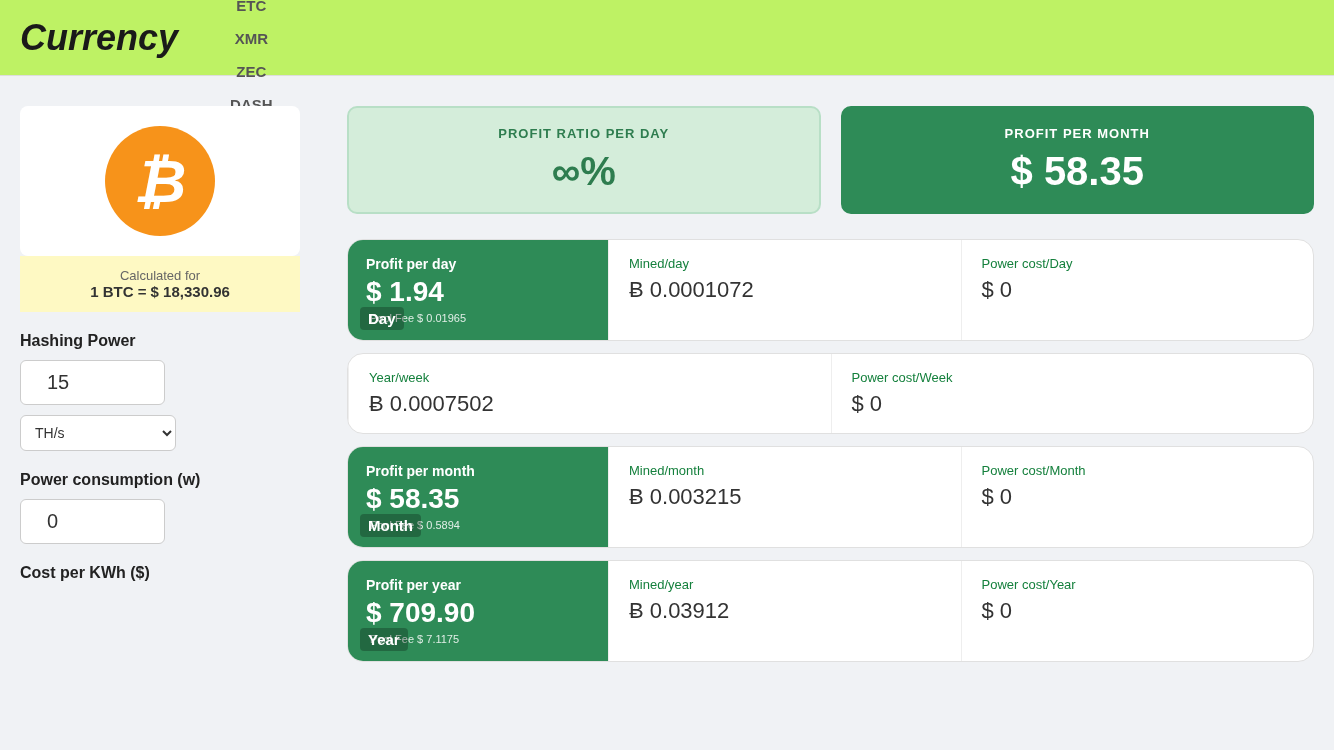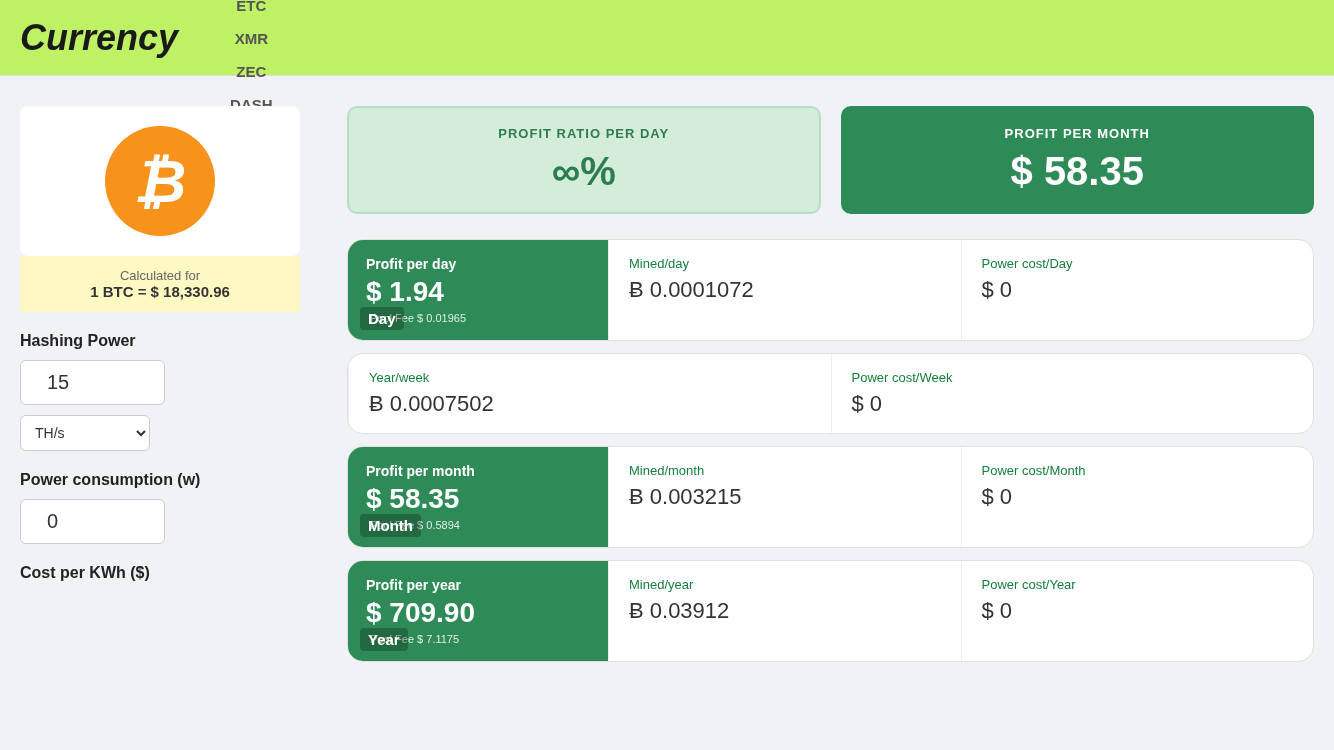--- a/index.html
+++ b/index.html
@@ -108,21 +108,21 @@
       width: 145px;
       padding: 10px 26px;
       border: 1px solid #ccc;
       border-radius: 6px;
       font-size: 20px;
       color: #333;
       display: block;
       margin-bottom: 10px;
     }
     .form-select {
-      width: 130px;
+      width: 156px;
       padding: 8px 10px;
       border: 1px solid #ccc;
       border-radius: 6px;
       font-size: 14px;
       color: #333;
       background: #fff;
     }
 
     
     .right-panel {

